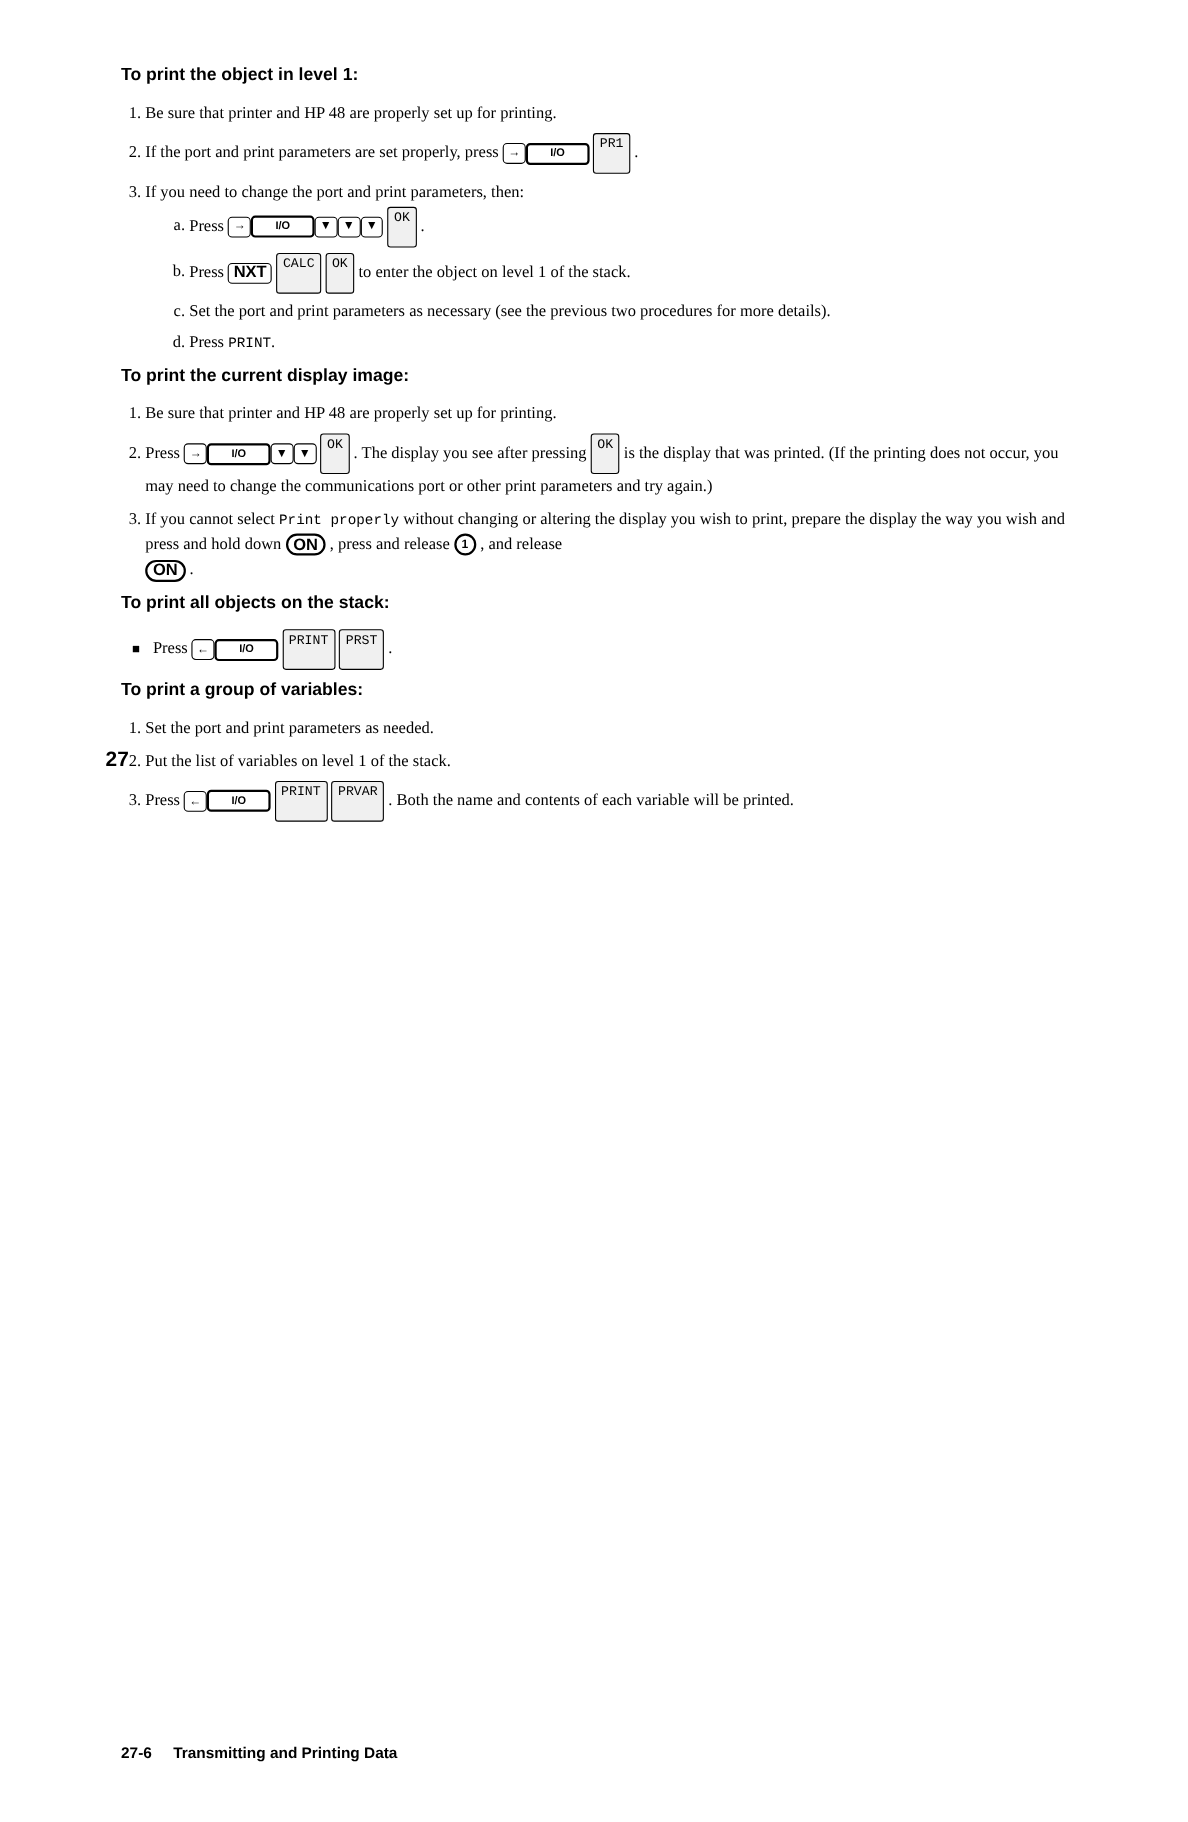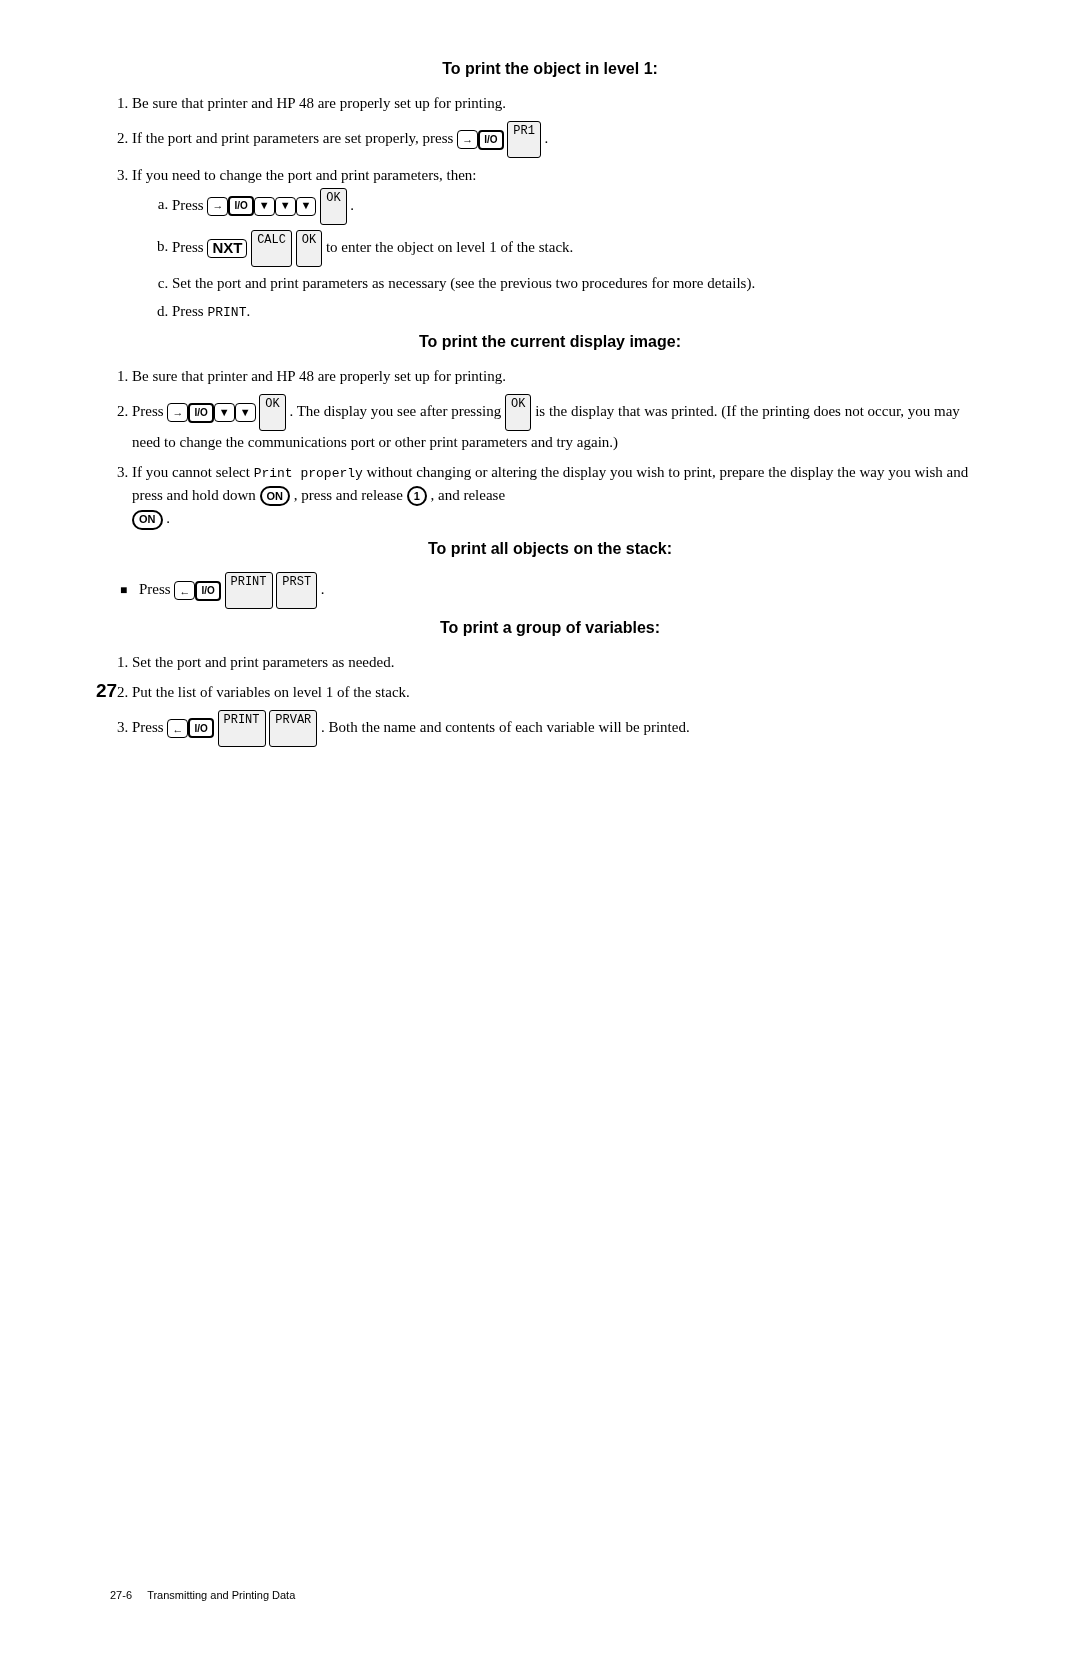--- a/index.html
+++ b/index.html
@@ -23,21 +23,20 @@
       position: relative;
       min-height: 1656px;
     }
 
     .section-heading {
       font-family: Arial, Helvetica, sans-serif;
       font-weight: bold;
       font-size: 16px;
       margin-bottom: 14px;
       margin-top: 28px;
-      text-align: center;
     }
 
     .section-heading:first-child {
       margin-top: 0;
     }
 
     ol {
       margin-left: 22px;
       margin-bottom: 10px;
     }
@@ -161,49 +160,49 @@
       left: 0;
       right: 0;
       padding: 0 90px 0 110px;
       display: flex;
       align-items: center;
       border-top: none;
     }
 
     .footer-text {
       font-family: Arial, Helvetica, sans-serif;
-      font-size: 11px;
-      font-weight: normal;
+      font-size: 14px;
+      font-weight: bold;
     }
 
     .key-io {
       display: inline-flex;
       align-items: center;
       justify-content: center;
       border: 2px solid #000;
       border-radius: 4px;
-      padding: 1px 4px;
+      padding: 1px 20px;
       font-family: Arial, Helvetica, sans-serif;
       font-size: 10px;
       font-weight: bold;
       background: #fff;
       vertical-align: middle;
       height: 20px;
       letter-spacing: 0px;
     }
 
     .key-on {
       display: inline-flex;
       align-items: center;
       justify-content: center;
       border: 2px solid #000;
       border-radius: 10px;
       padding: 1px 5px;
       font-family: Arial, Helvetica, sans-serif;
-      font-size: 11px;
+      font-size: 15px;
       font-weight: bold;
       background: #fff;
       vertical-align: middle;
       height: 20px;
     }
 
     .key-1 {
       display: inline-flex;
       align-items: center;
       justify-content: center;

